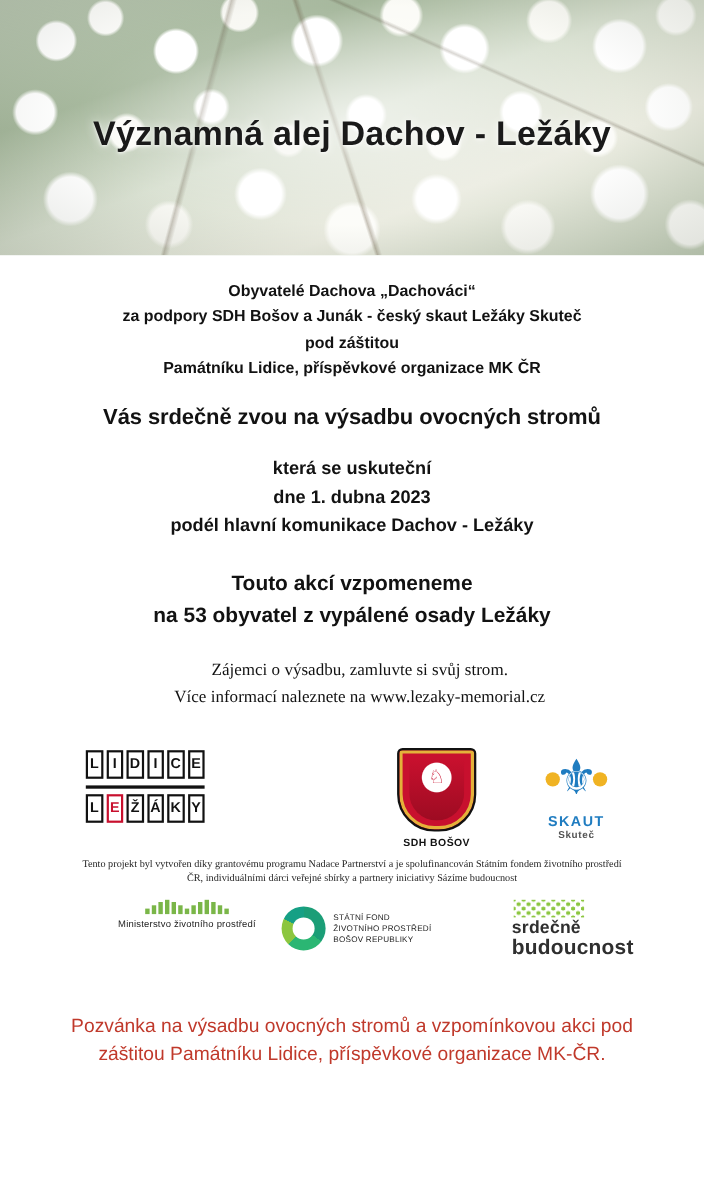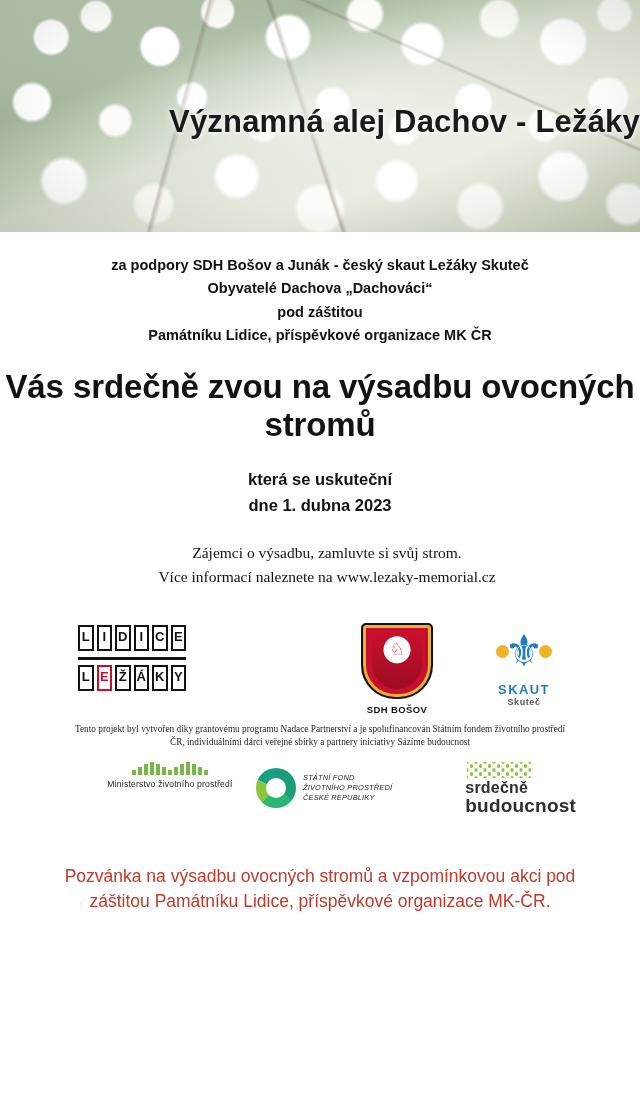--- a/index.html
+++ b/index.html
@@ -70,21 +70,21 @@
   .hero-vignette {
     position: absolute;
     inset: 0;
     background: radial-gradient(ellipse at 50% 45%, rgba(255,255,255,0.55) 0%, rgba(255,255,255,0.08) 55%, rgba(90,100,80,0.18) 100%);
   }
   .hero-title {
     position: absolute;
     left: 0;
     right: 0;
     top: 104px;
-    text-align: right;
+    text-align: center;
     font-size: 31px;
     font-weight: 700;
     letter-spacing: 0.2px;
     color: #1a1a1a;
     text-shadow: 0 1px 3px rgba(255,255,255,0.85), 0 0 10px rgba(255,255,255,0.8);
   }
 
   
   .sheet {
     width: 640px;
@@ -95,21 +95,21 @@
 
   .organizers {
     font-size: 14.5px;
     font-weight: 700;
     line-height: 1.62;
     color: #121212;
     padding: 0 26px;
   }
   .invite-line {
     margin-top: 20px;
-    font-size: 33px;
+    font-size: 20px;
     font-weight: 700;
     color: #121212;
     letter-spacing: -0.1px;
   }
   .details {
     margin-top: 22px;
     font-size: 16.5px;
     font-weight: 700;
     line-height: 1.58;
     color: #121212;
@@ -305,21 +305,20 @@
     color: #222;
     letter-spacing: 0.2px;
   }
   .sfzp {
     position: absolute;
     left: 256px;
     top: 6px;
     display: flex;
     align-items: center;
     gap: 7px;
-    font-style: italic;
   }
   .sfzp-mark {
     width: 40px; height: 40px;
     border-radius: 50%;
     background: conic-gradient(#1b9e77 0 35%, #2bb673 35% 62%, #8cc63f 62% 82%, #16a085 82% 100%);
     position: relative;
   }
   .sfzp-mark::after {
     content: "";
     position: absolute;
@@ -380,33 +379,38 @@
 <div class="hero">
   <div class="hero-bg"></div>
   <div class="hero-branches"></div>
   <div class="hero-vignette"></div>
   <div class="hero-title">Významná alej Dachov - Ležáky</div>
 </div>
 
 <div class="sheet">
 
   <div class="organizers center">
+    <div>Obyvatelé Dachova „Dachováci“</div>
     <div>za podpory SDH Bošov a Junák - český skaut Ležáky Skuteč</div>
-    <div>Obyvatelé Dachova „Dachováci“</div>
     <div>pod záštitou</div>
     <div>Památníku Lidice, příspěvkové organizace MK ČR</div>
   </div>
 
   <div class="invite-line center">Vás srdečně zvou na výsadbu ovocných stromů</div>
 
   <div class="details center">
     <div>která se uskuteční</div>
     <div>dne 1. dubna 2023</div>
-  </div>
-
+    <div>podél hlavní komunikace Dachov - Ležáky</div>
+  </div>
+
+  <div class="remember center">
+    <div>Touto akcí vzpomeneme</div>
+    <div>na 53 obyvatel z vypálené osady Ležáky</div>
+  </div>
 
   <div class="reserve center note-serif">Zájemci o výsadbu, zamluvte si svůj strom.</div>
 
   <div class="contact center note-serif">
     <div>Více informací naleznete na www.lezaky-memorial.cz</div>
   </div>
 
   <div class="logo-row">
 
     <div class="lidice-logo">
@@ -469,21 +473,21 @@
         <i style="height:5px"></i>
       </div>
       <div class="mzp-label">Ministerstvo životního prostředí</div>
     </div>
 
     <div class="sfzp">
       <div class="sfzp-mark"></div>
       <div class="sfzp-text">
         <div>STÁTNÍ FOND</div>
         <div>ŽIVOTNÍHO PROSTŘEDÍ</div>
-        <div>ČESKÉ REPUBLIKY</div>
+        <div>BOŠOV REPUBLIKY</div>
       </div>
     </div>
 
     <div class="sazime">
       <div class="sazime-dots"></div>
       <div class="sazime-1">srdečně</div>
       <div class="sazime-2">budoucnost</div>
     </div>
   </div>
 

